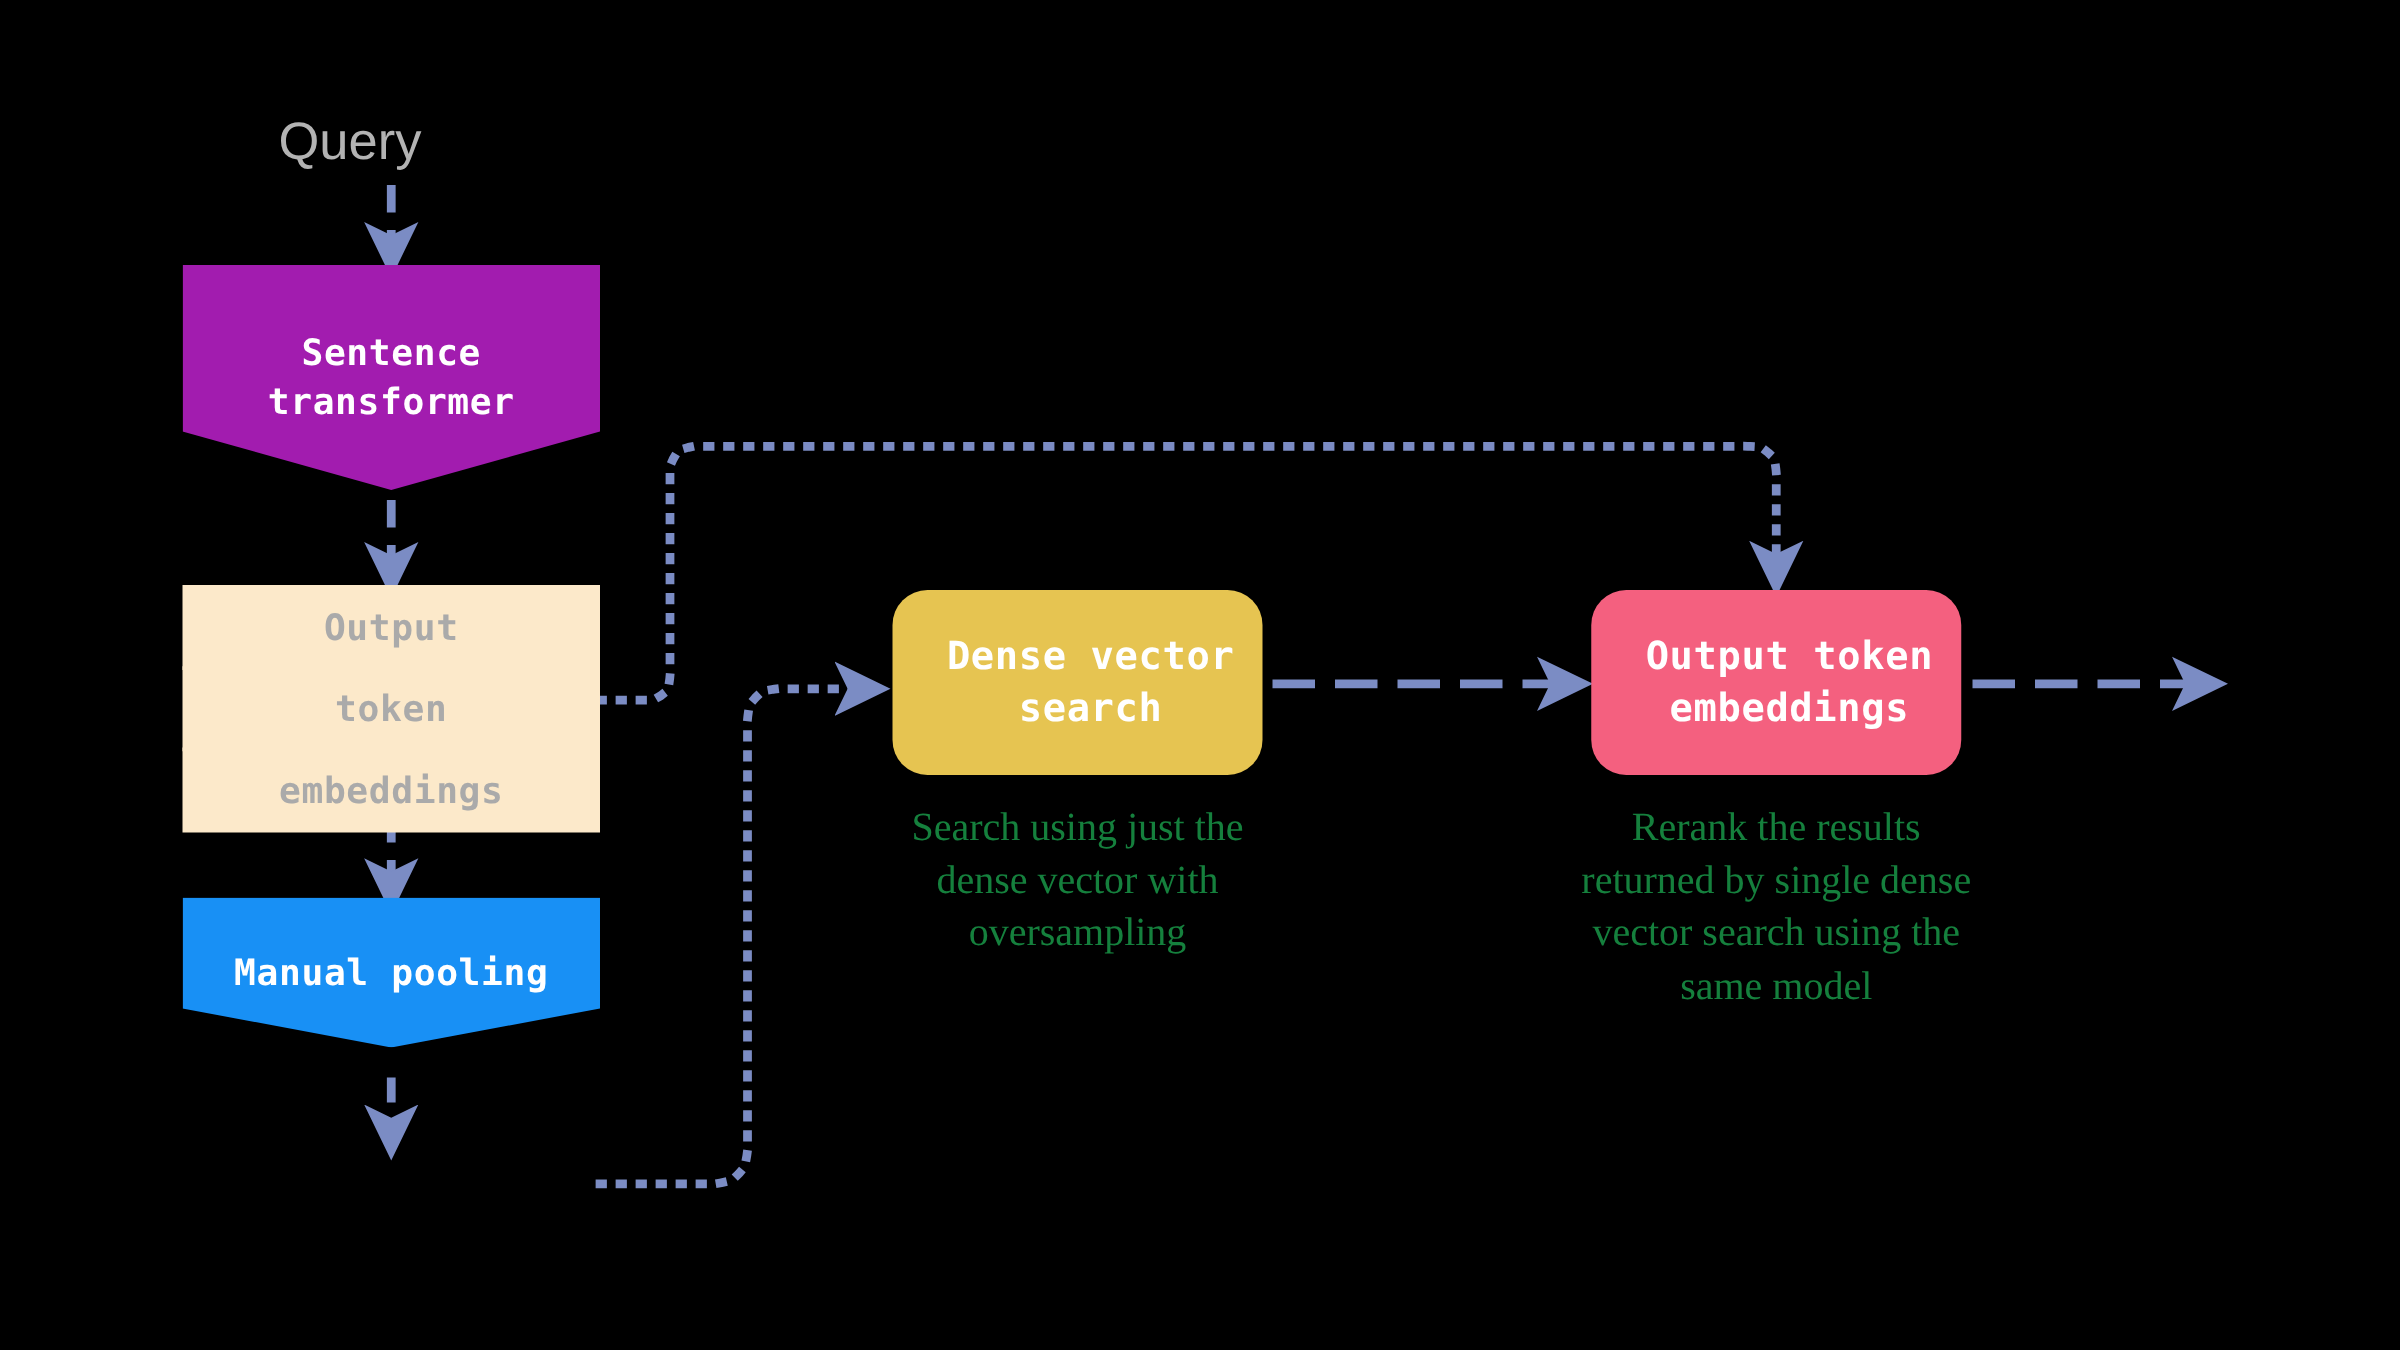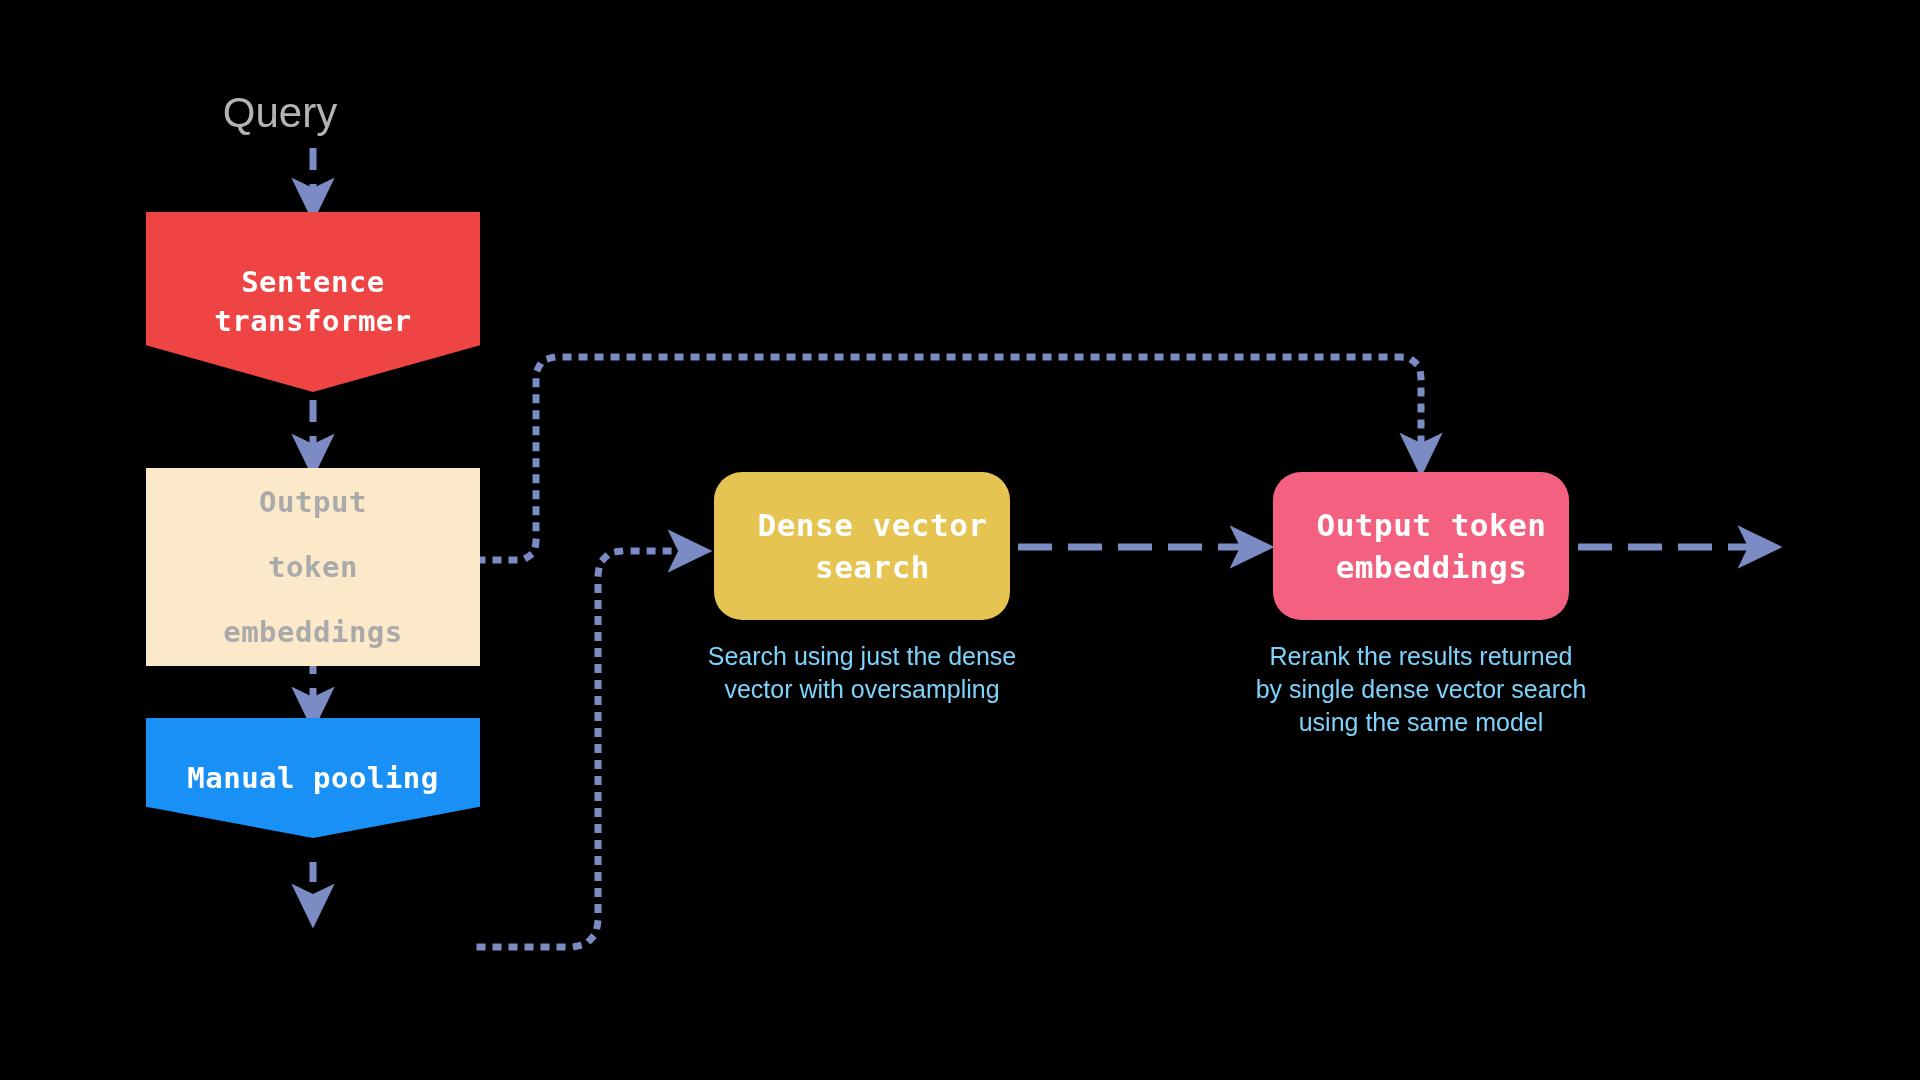--- a/index.html
+++ b/index.html
@@ -46,21 +46,21 @@
   .banner {
     left: 146px;
     width: 334px;
     color: #ffffff;
     font-size: 29px;
     line-height: 1.34;
     clip-path: polygon(0% 0%, 100% 0%, 100% 74%, 50% 100%, 0% 74%);
   }
   .banner-sentence {
     top: 212px; height: 180px;
-    background: #ef4444;
+    background: #a21caf;
   }
   .banner-pooling {
     top: 718px; height: 120px;
     background: #1890f5;
   }
 
   
   .slab {
     left: 146px; width: 334px; height: 68px;
     background: #fce9ca;
@@ -85,25 +85,25 @@
     background: #e6c451;
   }
   .pill-rerank {
     left: 1273px; top: 472px; width: 296px; height: 148px;
     background: #f4607f;
   }
 
   
   .caption {
     position: absolute;
-    color: #7dd3fc;
-    font-size: 25px;
+    color: #15803d;
+    font-size: 32px;
     line-height: 1.32;
     text-align: center;
-    font-family: Liberation Sans, sans-serif;
+    font-family: Liberation Serif, serif;
     z-index: 3;
   }
   .caption-dense  { left: 696px; top: 640px; width: 332px; }
   .caption-rerank { left: 1255px; top: 640px; width: 332px; }
 </style>
 </head>
 <body>
 
 <div id="stage">
 

